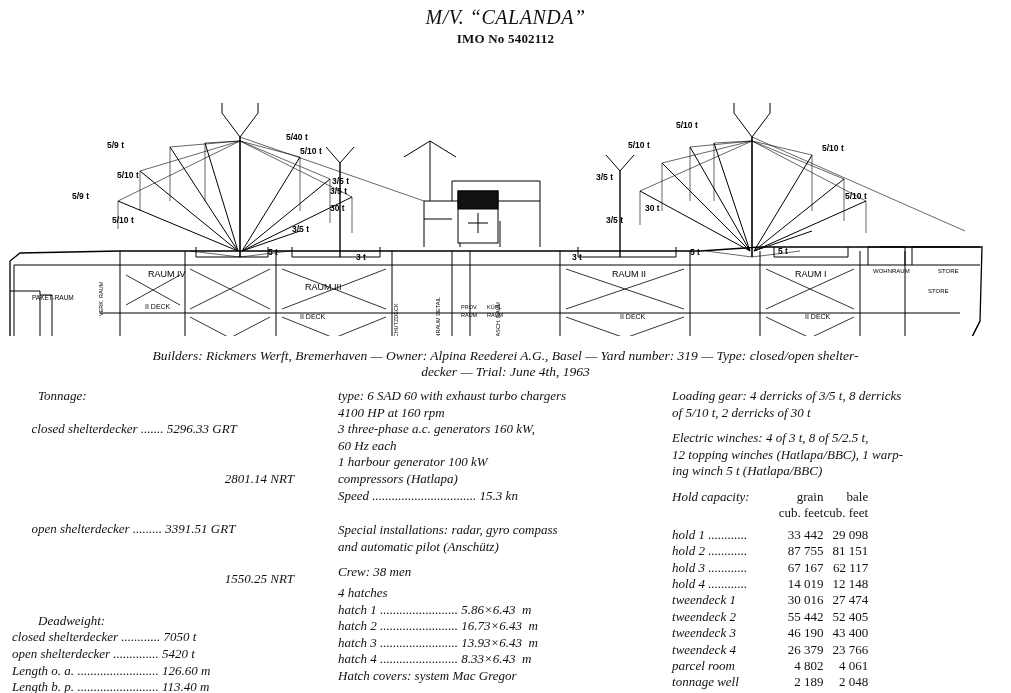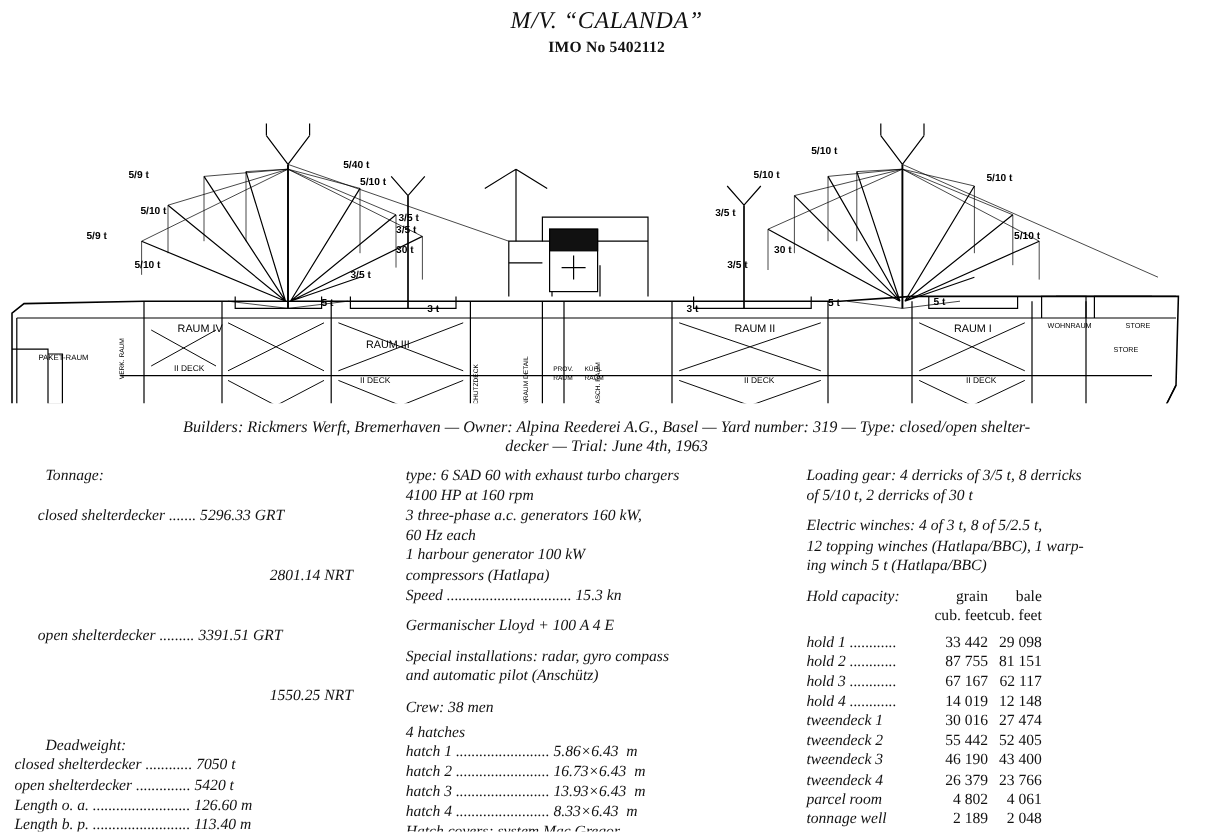--- a/index.html
+++ b/index.html
@@ -279,21 +279,20 @@
   <div class="col col2">
     <div class="it">type: 6 SAD 60 with exhaust turbo chargers</div>
     <div class="it">4100 HP at 160 rpm</div>
     <div class="it">3 three-phase a.c. generators 160 kW,</div>
     <div class="it">60 Hz each</div>
     <div class="it">1 harbour generator 100 kW</div>
     <div class="it">compressors (Hatlapa)</div>
     <div class="row it"><span>Speed</span><span> ................................ </span><span>15.3 kn</span></div>
 
     <div class="spacer"></div>
-    <div class="it">Germanischer Lloyd + 100 A 4 E</div>
 
     <div class="spacer"></div>
     <div class="it">Special installations: radar, gyro compass</div>
     <div class="it">and automatic pilot (Anschütz)</div>
 
     <div class="spacer"></div>
     <div class="it">Crew: 38 men</div>
 
     <div class="spacer" style="height:4px"></div>
     <div class="it">4 hatches</div>

